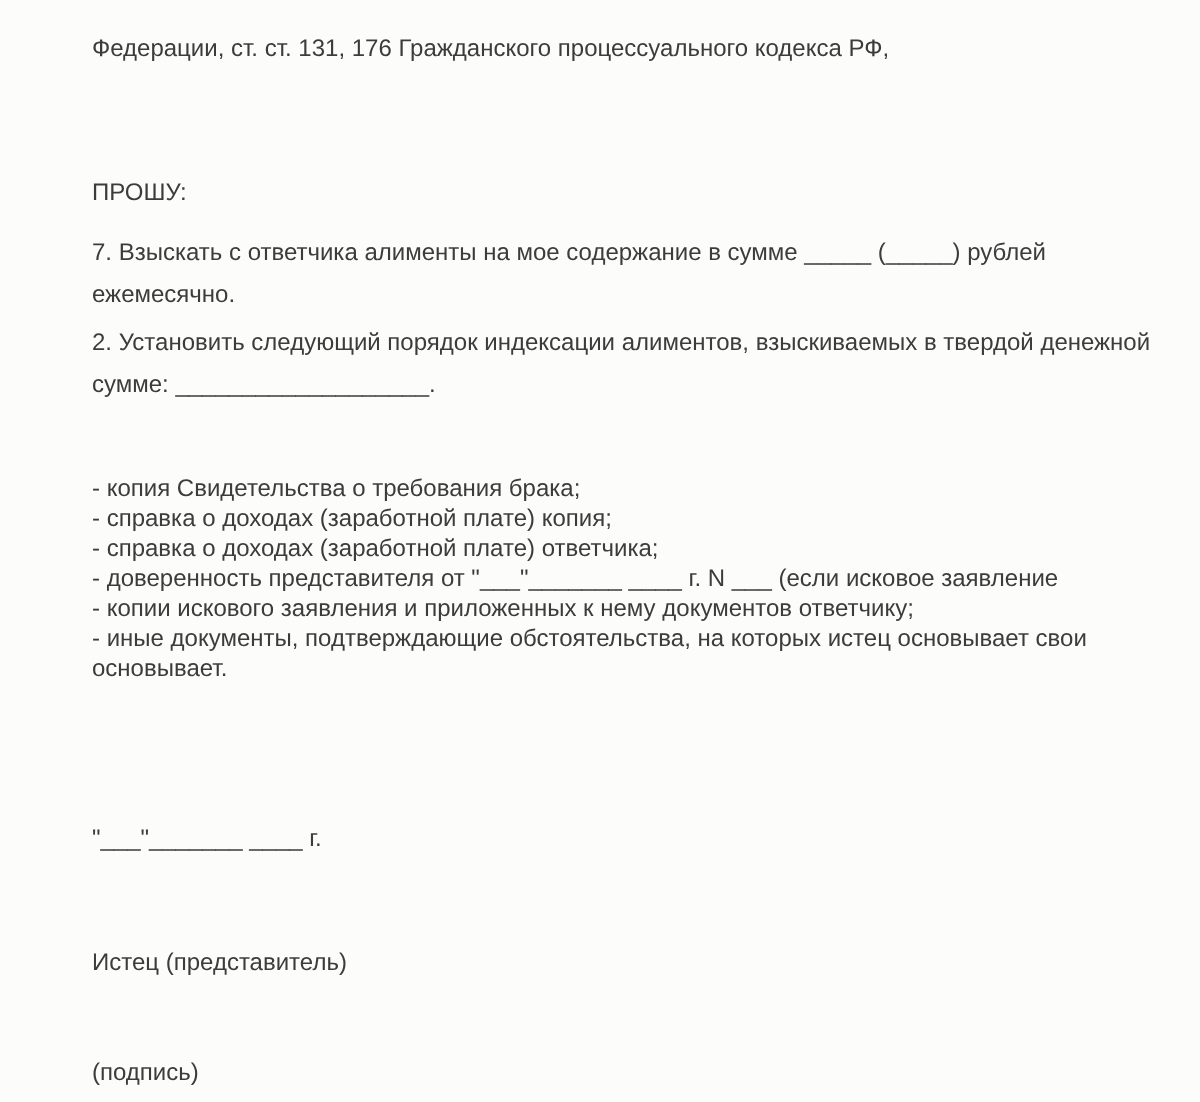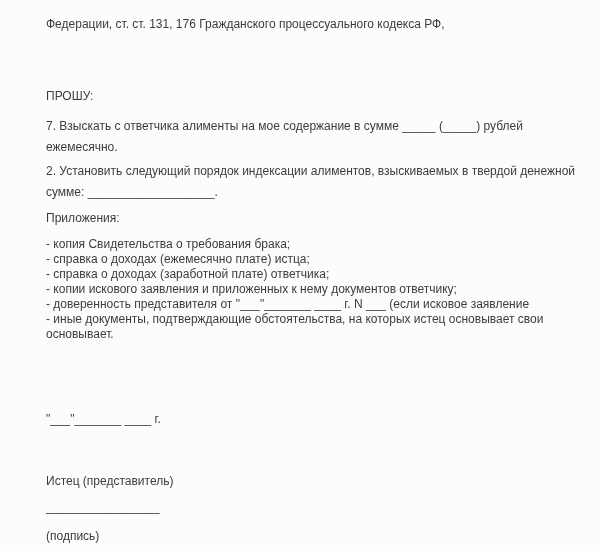--- a/index.html
+++ b/index.html
@@ -45,33 +45,31 @@
   <div class="block para" style="top:116px">
     <div class="line">7. Взыскать с ответчика алименты на мое содержание в сумме _____ (_____) рублей</div>
     <div class="line">ежемесячно.</div>
   </div>
 
   <div class="block para" style="top:161px">
     <div class="line">2. Установить следующий порядок индексации алиментов, взыскиваемых в твердой денежной</div>
     <div class="line">сумме: ___________________.</div>
   </div>
 
-  <div class="block para" style="top:208px">Приложения:</div>
 
   <div class="block attach" style="top:237px">
     <div class="line">- копия Свидетельства о требования брака;</div>
-    <div class="line">- справка о доходах (ежемесячно плате) истца;</div>
+    <div class="line">- справка о доходах (заработной плате) копия;</div>
     <div class="line">- справка о доходах (заработной плате) ответчика;</div>
+    <div class="line">- доверенность представителя от "___"_______ ____ г. N ___ (если исковое заявление</div>
     <div class="line">- копии искового заявления и приложенных к нему документов ответчику;</div>
-    <div class="line">- доверенность представителя от "___"_______ ____ г. N ___ (если исковое заявление</div>
     <div class="line">- иные документы, подтверждающие обстоятельства, на которых истец основывает свои</div>
     <div class="line">основывает.</div>
   </div>
 
   <div class="block single" style="top:412px">"___"_______ ____ г.</div>
 
   <div class="block single" style="top:474px">Истец (представитель)</div>
 
-  <div class="block single" style="top:500px">_________________</div>
 
   <div class="block single" style="top:529px">(подпись)</div>
 
 </div>
 
 </body></html>

